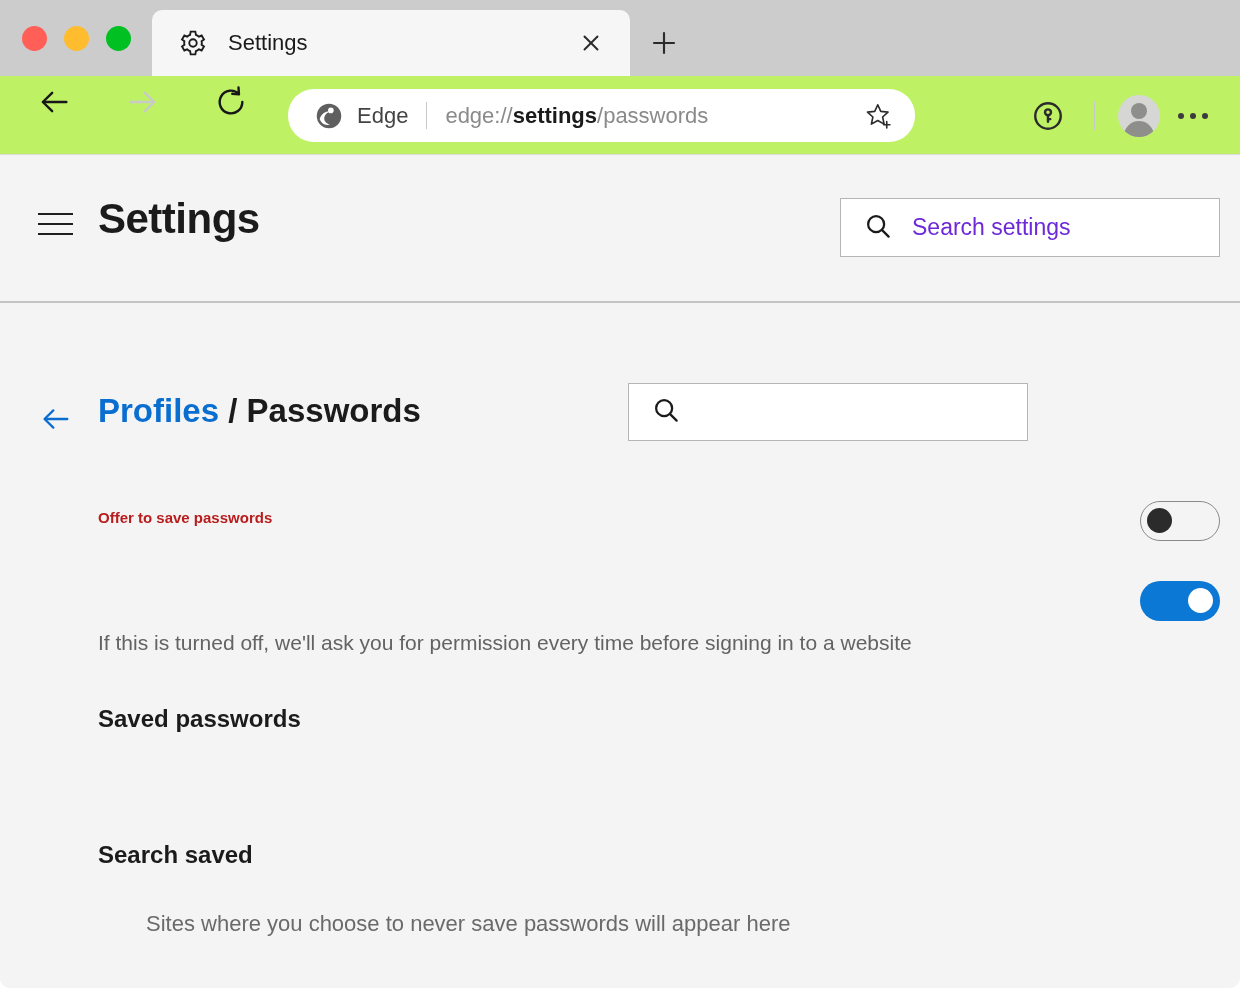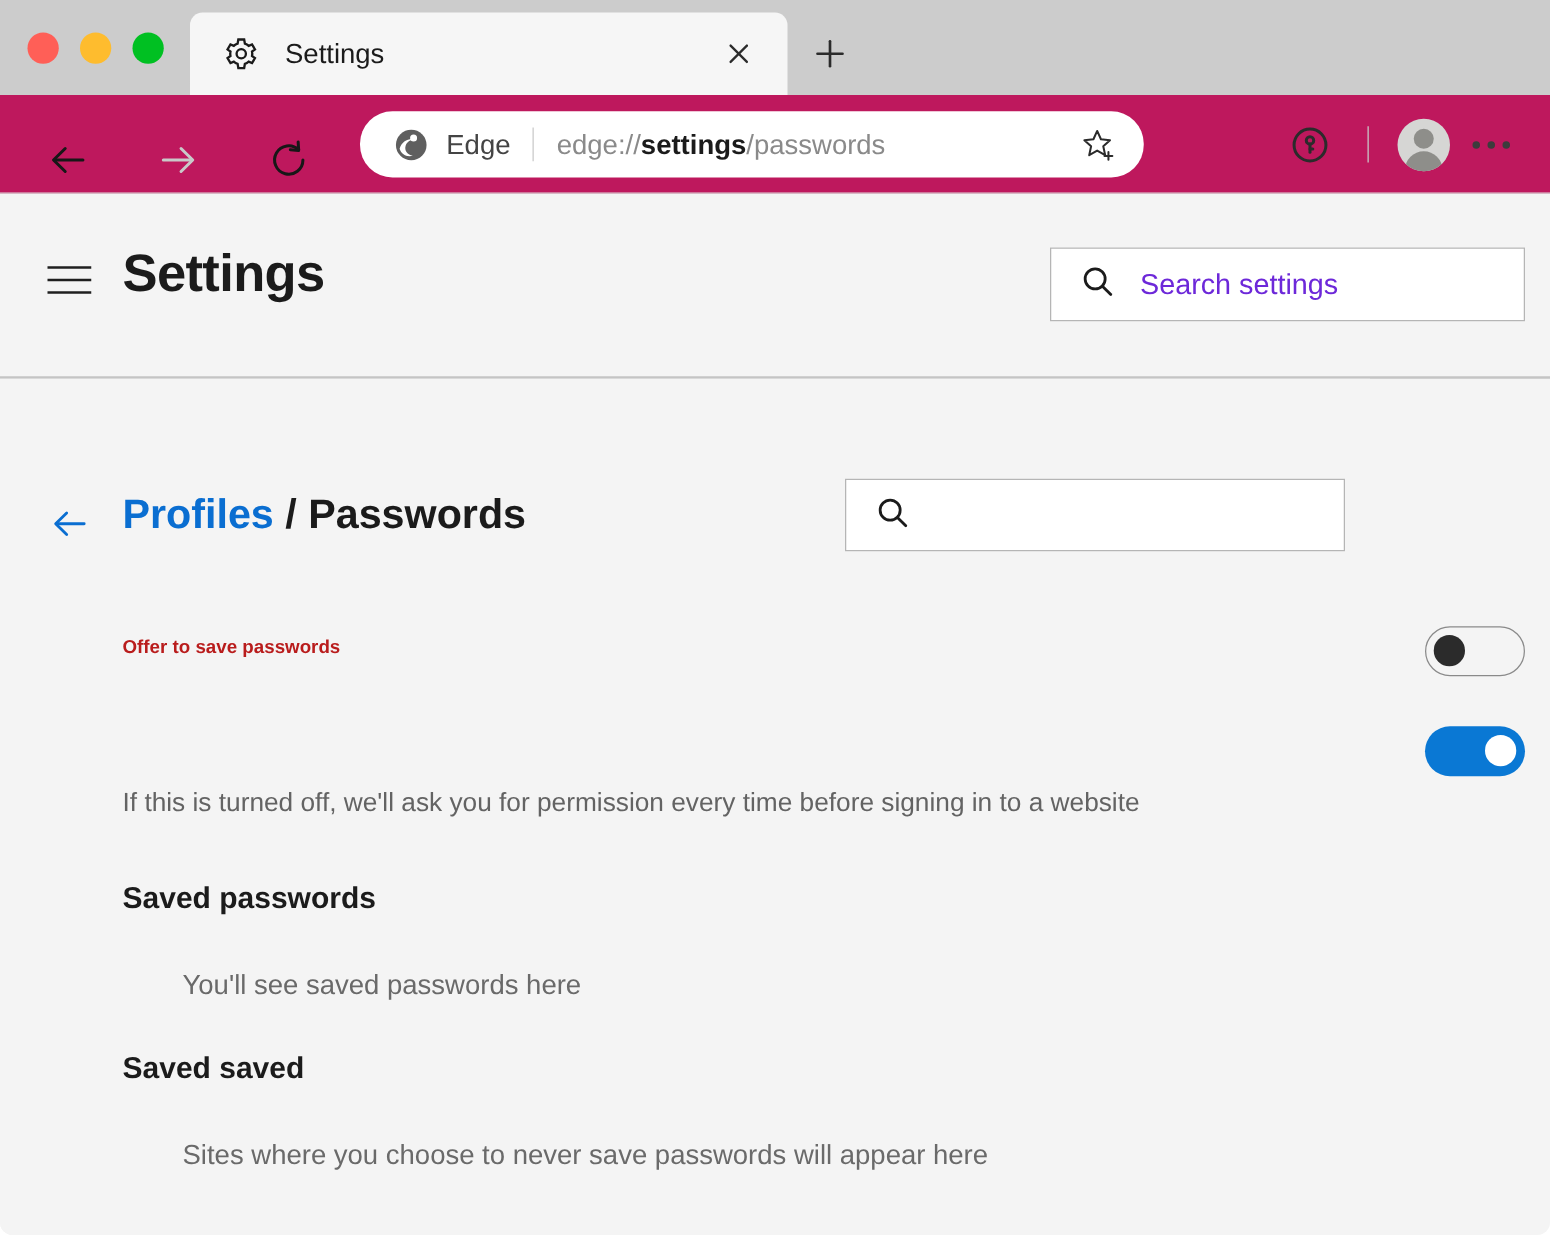--- a/index.html
+++ b/index.html
@@ -111,25 +111,25 @@
     justify-content: center;
     border-radius: 5px;
   }
 
   
   .toolbar {
     position: absolute;
     top: 76px; left: 0;
     width: 1240px;
     height: 79px;
-    background: #be185d;
+    background: #bef264;
     border-bottom: 1px solid #dcdcdc;
     box-sizing: border-box;
     display: flex;
-    align-items: flex-end;
+    align-items: flex-start;
   }
   .navbtn {
     width: 52px;
     height: 52px;
     display: flex;
     align-items: center;
     justify-content: center;
     border-radius: 50%;
     flex: 0 0 auto;
   }
@@ -293,21 +293,20 @@
     margin-left: 19px;
   }
 
   
   .content {
     position: absolute;
     top: 303px; left: 0;
     width: 1048px;
     height: 685px;
     background: #f4f4f4;
-    padding-left: 48px;
   }
   .breadcrumb-row {
     position: absolute;
     top: 86px;
     left: 0;
     width: 1240px;
     height: 60px;
   }
   .bc-back {
     position: absolute;
@@ -562,22 +561,21 @@
 
     <div class="setting-row" style="top:276px;height:90px">
       <span class="setting-desc" style="top:52px">If this is turned off, we'll ask you for permission every time before signing in to a website</span>
       <span class="toggle on" style="top:2px">
         <span class="knob"></span>
       </span>
     </div>
 
     <div class="setting-row" style="top:402px;height:110px">
       <span class="section-head" style="top:0">Saved passwords</span>
-      <span class="empty-text" style="top:70px">You'll see saved passwords here</span>
     </div>
 
     <div class="setting-row" style="top:538px;height:110px">
-      <span class="section-head" style="top:0">Saved saved</span>
+      <span class="section-head" style="top:0">Search saved</span>
       <span class="empty-text" style="top:70px">Sites where you choose to never save passwords will appear here</span>
     </div>
 
   </div>
 </div>
 
 </body></html>

